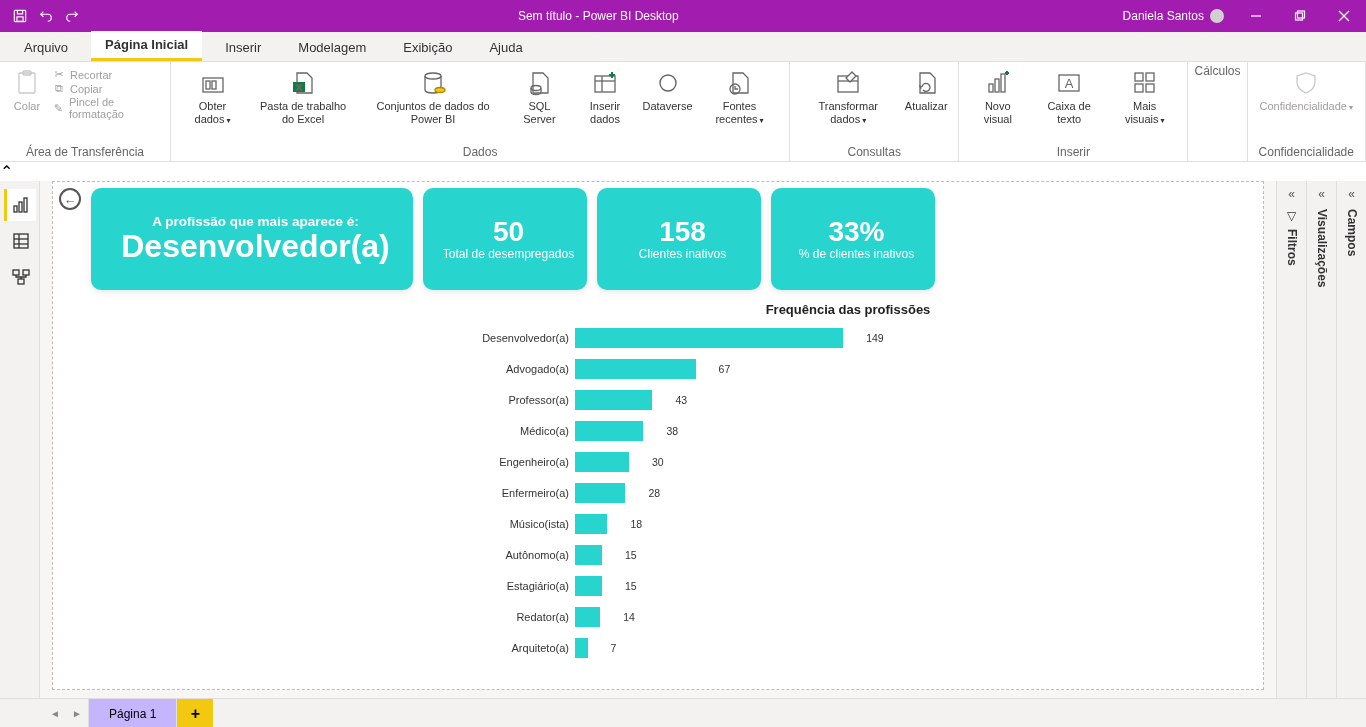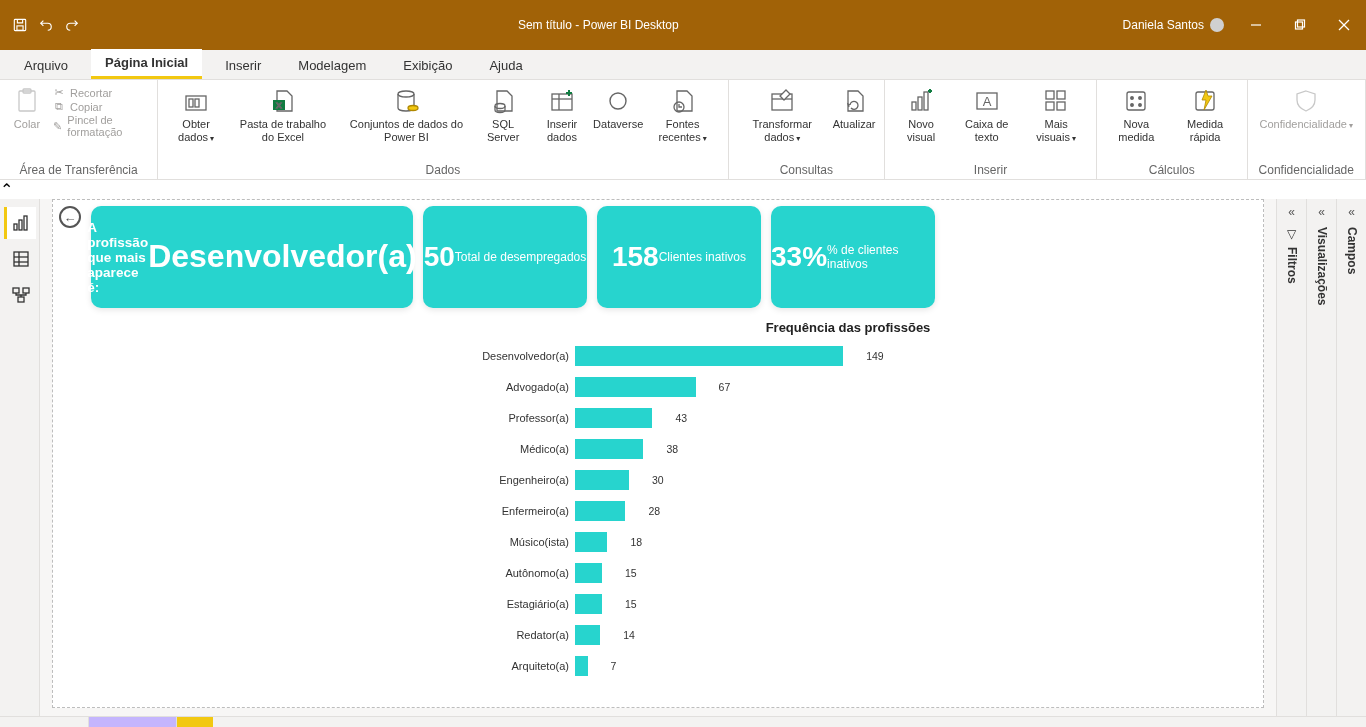--- a/index.html
+++ b/index.html
@@ -1,20 +1,20 @@
 <!DOCTYPE html>
 <html><head>
 <meta charset="utf-8">
 <style>
 * { margin: 0; padding: 0; box-sizing: border-box; font-family: "Segoe UI", sans-serif; }
 html, body { width: 1366px; height: 727px; overflow: hidden; background: #fff; }
 
 
 .titlebar {
-  height: 50px; background: #a16207; color: #fff;
+  height: 32px; background: #a21caf; color: #fff;
   display: flex; align-items: center; font-size: 12px;
 }
 .titlebar .qa { display: flex; gap: 2px; padding-left: 8px; }
 .titlebar .qa .btn { width: 24px; height: 24px; display:flex; align-items:center; justify-content:center; color:#fff; }
 .titlebar .title { flex: 1; text-align: center; }
 .titlebar .user { padding: 0 10px; display:flex; align-items:center; gap:6px; }
 .titlebar .avatar { width:14px; height:14px; border-radius:50%; background:#d0d0d0; }
 .titlebar .wbtn { width: 44px; height: 32px; display:flex; align-items:center; justify-content:center; }
 .titlebar svg { stroke:#fff; }
 
@@ -77,22 +77,23 @@
 .backbtn {
   position:absolute; top:6px; left:6px; width:22px; height:22px;
   border:2px solid #555; border-radius:50%; display:flex; align-items:center; justify-content:center;
   font-size:13px; color:#555;
 }
 
 
 .cards { display:flex; gap:10px; margin-left:26px; margin-top:0;}
 .card {
   background:#27d4ce; color:#fff; border-radius:10px; height:102px;
-  display:flex; flex-direction:row; align-items:center; justify-content:center;
+  display:flex; flex-direction:column; align-items:center; justify-content:center;
   box-shadow: 0 2px 6px rgba(0,0,0,.1);
+  padding-left: 7px;
 }
 .card.big { width:322px; }
 .card.k { width:164px; }
 .card .top { font-size:13.5px; font-weight:600; }
 .card .val { font-size:28px; font-weight:700; line-height:1.1; }
 .card .sub { font-size:12px; }
 .card.big .val { font-size:32px; font-weight:700; }
 
 
 .chartwrap { margin-top:12px; }
@@ -353,43 +354,20 @@
                 <rect x="14" y="14" width="8" height="8"></rect>
               </svg>
         </div>
         <span class="chev">Mais visuais</span>
       </div>
     </div>
     <div class="glabel">Inserir</div>
   </div>
 
   <div class="group">
-    <div class="items">
-      <div class="rbtn">
-        <div class="ic">
-          <svg width="26" height="26" fill="none" stroke="#666" stroke-width="1.3">
-                <rect x="4" y="4" width="18" height="18" rx="2"></rect>
-                <circle cx="9" cy="10" r="1.3" fill="#666"></circle>
-                <circle cx="17" cy="10" r="1.3" fill="#666"></circle>
-                <circle cx="9" cy="17" r="1.3" fill="#666"></circle>
-                <circle cx="17" cy="17" r="1.3" fill="#666"></circle>
-              </svg>
-        </div>
-        <span>Nova medida</span>
-      </div>
-      <div class="rbtn">
-        <div class="ic">
-          <svg width="26" height="26" fill="none" stroke="#666" stroke-width="1.3">
-                <rect x="4" y="4" width="18" height="18" rx="2"></rect>
-                <path d="M14 2l-4 10h4l-2 10 8-14h-4z" fill="#f2c811" stroke="#b08800" stroke-width="0.8"></path>
-              </svg>
-        </div>
-        <span>Medida rápida</span>
-      </div>
-    </div>
     <div class="glabel">Cálculos</div>
   </div>
 
   <div class="group">
     <div class="items">
       <div class="rbtn disabled" style="min-width:100px;">
         <div class="ic">
           <svg width="26" height="26" fill="none" stroke="#c8c8c8" stroke-width="1.3">
                 <path d="M13 3l9 3v6c0 6-4 9-9 11-5-2-9-5-9-11V6z"></path>
               </svg>

